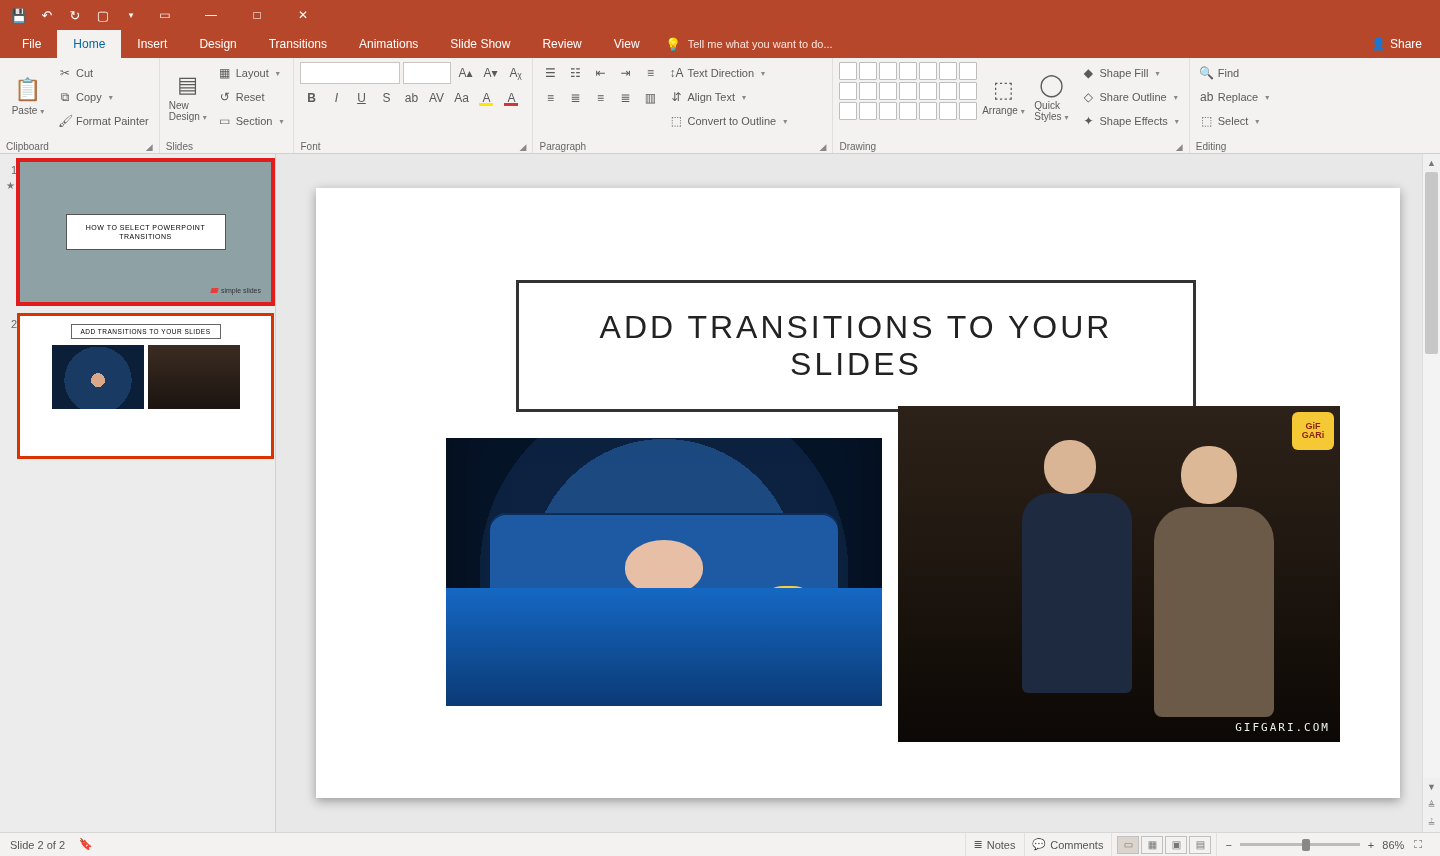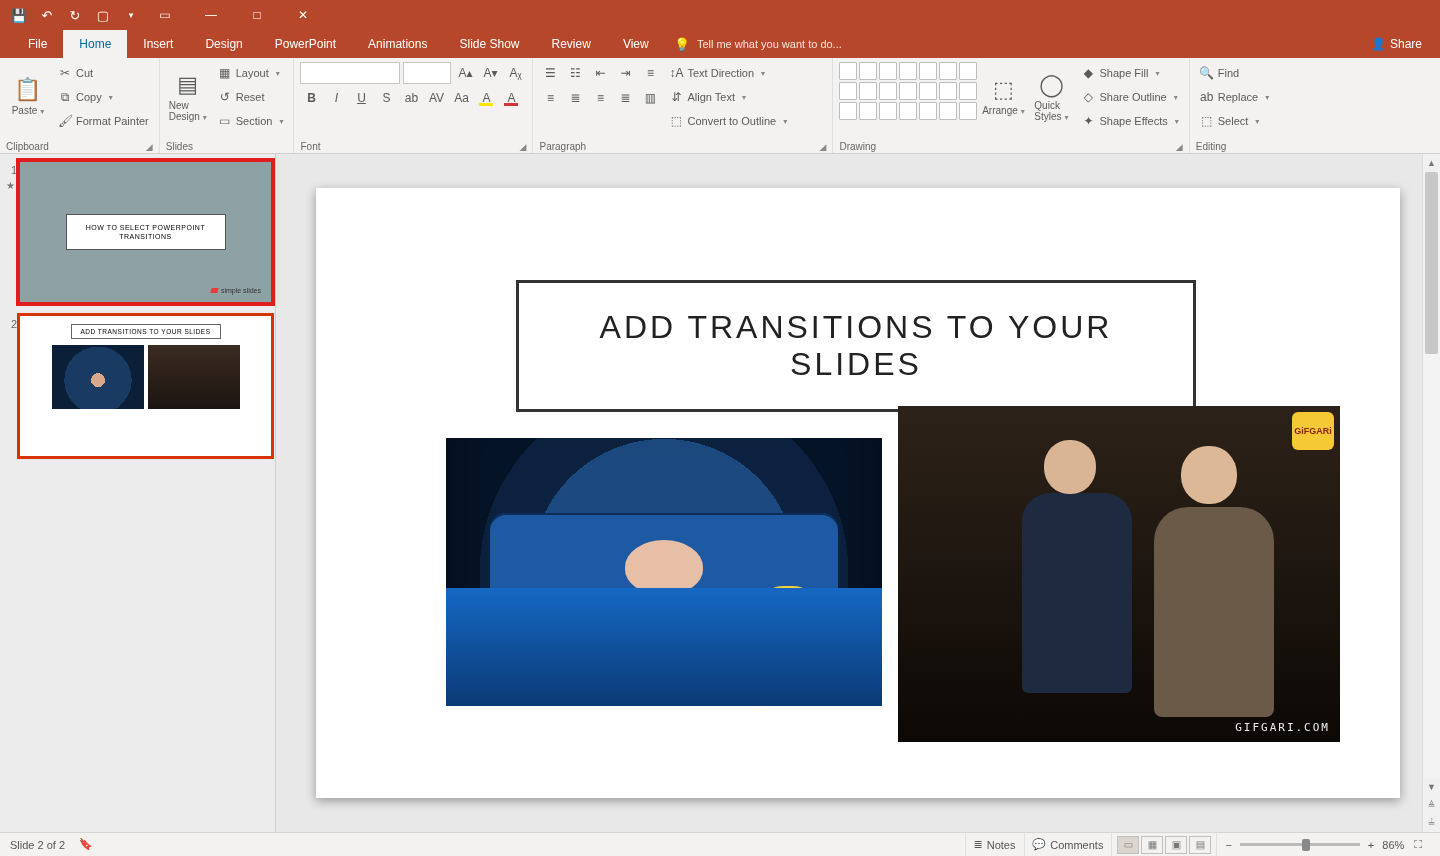--- a/index.html
+++ b/index.html
@@ -8,21 +8,21 @@
 
 
 .titlebar { height: 30px; background: #b7472a; color: #fff; display: flex; align-items: center; padding: 0 8px; }
 .titlebar .qat { display: flex; gap: 6px; align-items: center; }
 .titlebar .qat .qbtn { width: 22px; height: 22px; display: flex; align-items: center; justify-content: center; font-size: 13px; cursor: pointer; }
 .titlebar .title { flex: 1; text-align: center; font-size: 12px; }
 .titlebar .winctrl { display: flex; gap: 0; }
 .titlebar .winctrl .wbtn { width: 46px; height: 30px; display: flex; align-items: center; justify-content: center; font-size: 12px; }
 
 
-.ribbon-tabs { height: 28px; background: #b7472a; display: flex; align-items: stretch; padding-left: 12px; color: #fff; }
+.ribbon-tabs { height: 28px; background: #b7472a; display: flex; align-items: stretch; padding-left: 6px; color: #fff; }
 .ribbon-tabs .tab { padding: 0 16px; display: flex; align-items: center; font-size: 12px; cursor: pointer; }
 .ribbon-tabs .tab.active { background: #f3f2f1; color: #0369a1; }
 .ribbon-tabs .tell { display: flex; align-items: center; gap: 6px; padding-left: 10px; color: #fce3dc; font-size: 11px; }
 .ribbon-tabs .tell .bulb { font-size: 13px; }
 .ribbon-tabs .share { margin-left: auto; padding: 0 18px; display: flex; align-items: center; gap: 4px; }
 
 
 .ribbon { height: 96px; background: #f3f2f1; border-bottom: 1px solid #d0d0d0; display: flex; }
 .group { border-right: 1px solid #e1dfdd; display: flex; flex-direction: column; padding: 4px 6px 1px; }
 .group .items { flex: 1; display: flex; align-items: flex-start; gap: 4px; }
@@ -79,21 +79,21 @@
 .slide .img1 .pillow{ position:absolute; left:10%; right:10%; top:28%; height:36%; background:#1e5aa4; border-radius:16px; box-shadow:0 2px 0 #0c2d58 inset;}
 .slide .img1 .face{ position:absolute; left:41%; top:38%; width:78px; height:54px; background:#e7bfa6; border-radius:50% 50% 45% 45%; }
 .slide .img1 .sheet{ position:absolute; left:0; right:0; bottom:0; height:44%; background:linear-gradient(#1568c3,#0b3a75);}
 .slide .img1 .minL{position:absolute; left:20%; bottom:30%; width:48px; height:34px; background:linear-gradient(#f6d143,#c99b10); border-radius:40% 40% 10% 10%;}
 .slide .img1 .minR{position:absolute; right:16%; bottom:32%; width:48px; height:34px; background:linear-gradient(#f6d143,#c99b10); border-radius:40% 40% 10% 10%;}
 .slide .img2 { position:absolute; left:582px; top:218px; width:442px; height:336px; background:linear-gradient(180deg,#2d2219 0%, #1a130d 60%, #0c0805 100%); overflow:hidden; }
 .slide .img2 .p1{position:absolute; left:28%; top:26%; width:110px; height:200px; background:#1e2a3f; border-radius:28px 28px 6px 6px;}
 .slide .img2 .h1{position:absolute; left:33%; top:10%; width:52px; height:54px; background:#d9b595; border-radius:48%;}
 .slide .img2 .p2{position:absolute; left:58%; top:30%; width:120px; height:210px; background:#6b5a48; border-radius:34px 34px 8px 8px;}
 .slide .img2 .h2{position:absolute; left:64%; top:12%; width:56px; height:58px; background:#ddb896; border-radius:48%;}
-.slide .img2 .badge{ position:absolute; right:6px; top:6px; width:42px; height:38px; background:#f5c836; border-radius:6px; font-size:9px; font-weight:bold; line-height:1; color:#8a2416; display:flex; flex-direction:row; align-items:center; justify-content:center; }
+.slide .img2 .badge{ position:absolute; right:6px; top:6px; width:42px; height:38px; background:#f5c836; border-radius:6px; font-size:9px; font-weight:bold; line-height:1; color:#8a2416; display:flex; flex-direction:column; align-items:center; justify-content:center; }
 .slide .img2 .wm{position:absolute; right:10px; bottom:8px; color:#eee; font-size:11px; letter-spacing:2px; font-family:monospace;}
 
 
 .statusbar { height: 24px; background:#f3f2f1; border-top:1px solid #d6d6d6; display:flex; align-items:center; padding:0 10px; font-size:11px; color:#555; }
 .statusbar .spacer{flex:1;}
 .statusbar .seg{ display:flex; align-items:center; gap:4px; padding:0 8px; height:100%; border-left:1px solid #e0e0e0; cursor:pointer;}
 .statusbar .vb { width:22px; height:18px; border:1px solid #c0c0c0; margin:0 1px; display:flex; align-items:center; justify-content:center; font-size:10px; color:#777; }
 .statusbar .vb.active{ background:#dcd5cd; }
 .zoomslider{ width:120px; height:3px; background:#bbb; position:relative; margin:0 6px;}
 .zoomslider .th{ position:absolute; left:52%; top:-4px; width:8px; height:12px; background:#888; border-radius:2px;}
@@ -118,21 +118,21 @@
       <div class="wbtn">□</div>
       <div class="wbtn">✕</div>
     </div>
   </div>
 
   <div class="ribbon-tabs">
     <div class="tab">File</div>
     <div class="tab active">Home</div>
     <div class="tab">Insert</div>
     <div class="tab">Design</div>
-    <div class="tab">PowerPoint</div>
+    <div class="tab">Transitions</div>
     <div class="tab">Animations</div>
     <div class="tab">Slide Show</div>
     <div class="tab">Review</div>
     <div class="tab">View</div>
     <div class="tell">
       <span class="bulb">💡</span>
       <span>Tell me what you want to do...</span>
     </div>
     <div class="share">
       <span>👤</span>

